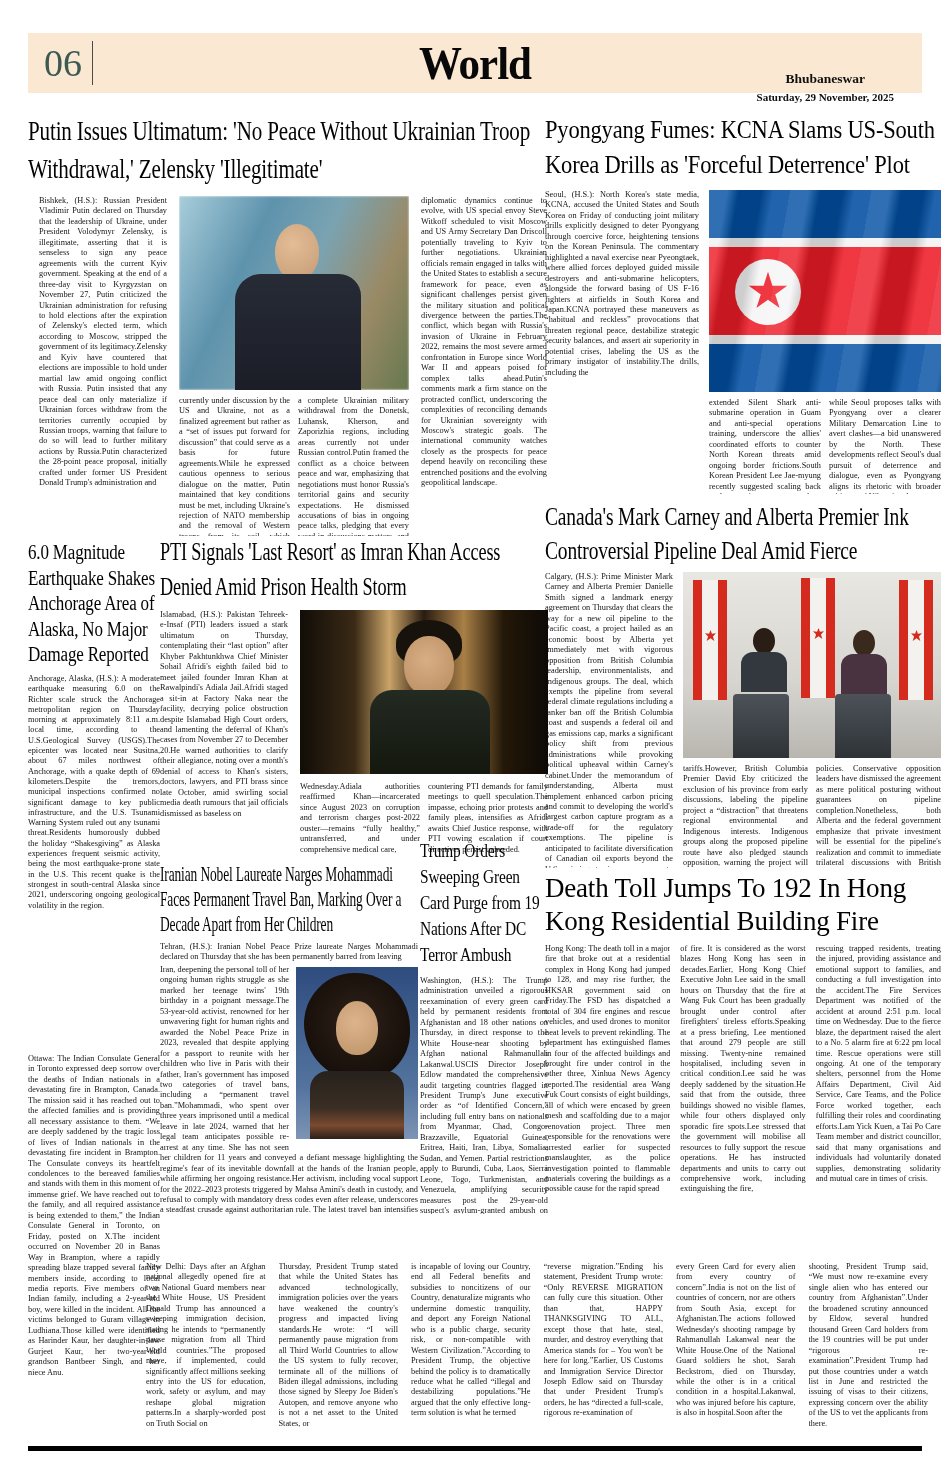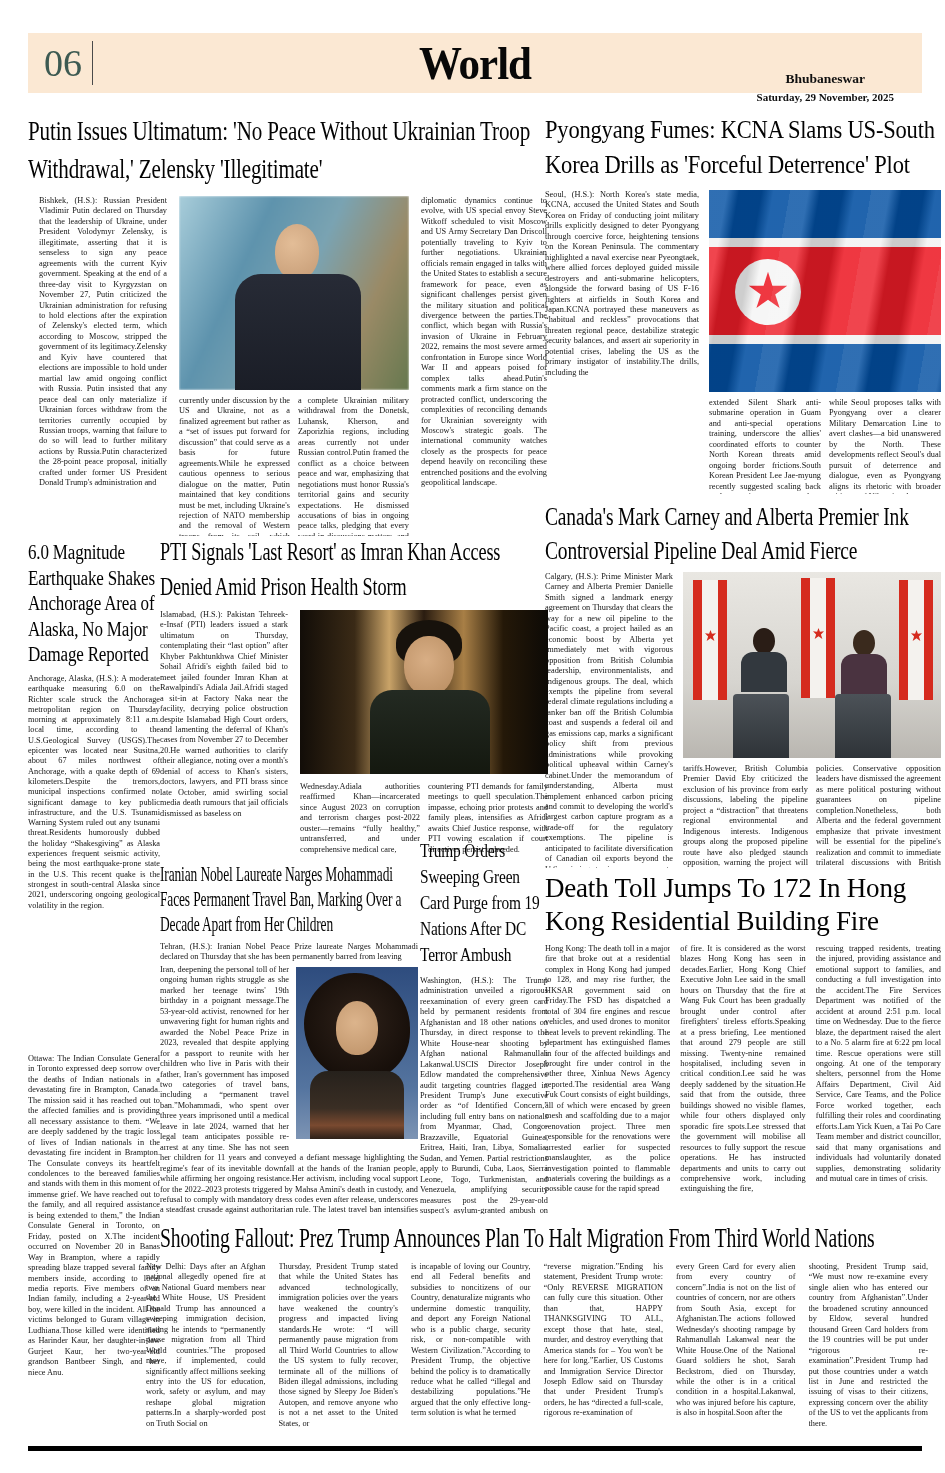--- a/index.html
+++ b/index.html
@@ -184,33 +184,30 @@
     </div>
     <span>Iran, deepening the personal toll of her ongoing human rights struggle as she marked her teenage twins' 19th birthday in a poignant message.The 53-year-old activist, renowned for her unwavering fight for human rights and awarded the Nobel Peace Prize in 2023, revealed that despite applying for a passport to reunite with her children who live in Paris with their father, Iran's government has imposed two categories of travel bans, including a “permanent travel ban.”Mohammadi, who spent over three years imprisoned until a medical leave in late 2024, warned that her legal team anticipates possible re-arrest at any time. She has not seen her children for 11 years and conveyed a defiant message highlighting the regime's fear of its inevitable downfall at the hands of the Iranian people, while affirming her ongoing resistance.Her activism, including vocal support for the 2022–2023 protests triggered by Mahsa Amini's death in custody, and refusal to comply with mandatory dress codes even after release, underscores a steadfast crusade against authoritarian rule. The latest travel ban intensifies concerns about restrictions on dissidents and ongoing repression in Iran.</span>
   </div>
 
   <div class="abs" style="left:420px;top:838px;width:128px;height:134px;overflow:hidden;">
     <div class="hl" style="width:158px;font-size:19px;line-height:26px;transform:scaleX(.81);">Trump Orders Sweeping Green Card Purge from 19 Nations After DC Terror Ambush</div>
   </div>
   <div class="abs bt" style="left:420px;top:976px;width:128px;height:238px;">Washington, (H.S.): The Trump administration unveiled a rigorous reexamination of every green card held by permanent residents from Afghanistan and 18 other nations on Thursday, in direct response to the White House-near shooting by Afghan national Rahmanullah Lakanwal.USCIS Director Joseph Edlow mandated the comprehensive audit targeting countries flagged in President Trump's June executive order as “of Identified Concern,” including full entry bans on nationals from Myanmar, Chad, Congo-Brazzaville, Equatorial Guinea, Eritrea, Haiti, Iran, Libya, Somalia, Sudan, and Yemen. Partial restrictions apply to Burundi, Cuba, Laos, Sierra Leone, Togo, Turkmenistan, and Venezuela, amplifying security measures post the 29-year-old suspect's asylum-granted ambush on National Guard soldiers.</div>
 
   <div class="abs" style="left:545px;top:872px;width:396px;height:68px;overflow:hidden;">
-    <div class="hl" style="width:396px;font-size:27px;line-height:33px;">Death Toll Jumps To 172 In Hong Kong Residential Building Fire</div>
+    <div class="hl" style="width:396px;font-size:27px;line-height:33px;">Death Toll Jumps To 192 In Hong Kong Residential Building Fire</div>
   </div>
   <div class="abs row" style="left:545px;top:944px;width:396px;height:270px;column-gap:10px;">
     <div class="bt" style="flex:1;height:270px;">Hong Kong: The death toll in a major fire that broke out at a residential complex in Hong Kong had jumped to 128, and may rise further, the HKSAR government said on Friday.The FSD has dispatched a total of 304 fire engines and rescue vehicles, and used drones to monitor heat levels to prevent rekindling. The department has extinguished flames in four of the affected buildings and brought fire under control in the other three, Xinhua News Agency reported.The residential area Wang Fuk Court consists of eight buildings, all of which were encased by green mesh and scaffolding due to a major renovation project. Three men responsible for the renovations were arrested earlier for suspected manslaughter, as the police investigation pointed to flammable materials covering the buildings as a possible cause for the rapid spread</div>
     <div class="bt" style="flex:1;height:270px;">of fire. It is considered as the worst blazes Hong Kong has seen in decades.Earlier, Hong Kong Chief Executive John Lee said in the small hours on Thursday that the fire at Wang Fuk Court has been gradually brought under control after firefighters' tireless efforts.Speaking at a press briefing, Lee mentioned that around 279 people are still missing. Twenty-nine remained hospitalised, including seven in critical condition.Lee said he was deeply saddened by the situation.He said that from the outside, three buildings showed no visible flames, while four others displayed only sporadic fire spots.Lee stressed that the government will mobilise all resources to fully support the rescue operations. He has instructed departments and units to carry out comprehensive work, including extinguishing the fire,</div>
     <div class="bt" style="flex:1;height:270px;">rescuing trapped residents, treating the injured, providing assistance and emotional support to families, and conducting a full investigation into the accident.The Fire Services Department was notified of the accident at around 2:51 p.m. local time on Wednesday. Due to the fierce blaze, the department raised the alert to a No. 5 alarm fire at 6:22 pm local time. Rescue operations were still ongoing. At one of the temporary shelters, personnel from the Home Affairs Department, Civil Aid Service, Care Teams, and the Police Force worked together, each fulfilling their roles and coordinating efforts.Lam Yick Kuen, a Tai Po Care Team member and district councillor, said that many organisations and individuals had voluntarily donated supplies, demonstrating solidarity and mutual care in times of crisis.</div>
   </div>
 
   <div class="abs bt" style="left:28px;top:1054px;width:132px;height:384px;">Ottawa: The Indian Consulate General in Toronto expressed deep sorrow over the deaths of Indian nationals in a devastating fire in Brampton, Canada. The mission said it has reached out to the affected families and is providing all necessary assistance to them. “We are deeply saddened by the tragic loss of lives of Indian nationals in the devastating fire incident in Brampton. The Consulate conveys its heartfelt condolences to the bereaved families and stands with them in this moment of immense grief. We have reached out to the family, and all required assistance is being extended to them,” the Indian Consulate General in Toronto, on Friday, posted on X.The incident occurred on November 20 in Banas Way in Brampton, where a rapidly spreading blaze trapped several family members inside, according to local media reports. Five members of an Indian family, including a 2-year-old boy, were killed in the incident. All the victims belonged to Guram village in Ludhiana.Those killed were identified as Harinder Kaur, her daughter-in-law Gurjeet Kaur, her two-year-old grandson Bantbeer Singh, and her niece Anu.</div>
 
-  <div class="abs" style="left:160px;top:1220px;width:782px;height:40px;overflow:hidden;">
-    <div class="hl" style="width:1117px;font-size:28px;line-height:36px;white-space:nowrap;transform:scaleX(.7);">Shooting Fallout: Prez Trump Announces Plan To Halt Migration From Third World Nations</div>
-  </div>
   <div class="abs row" style="left:146px;top:1262px;width:782px;height:178px;column-gap:13px;">
     <div class="bt" style="flex:1;height:178px;">New Delhi: Days after an Afghan national allegedly opened fire at two National Guard members near the White House, US President Donald Trump has announced a sweeping immigration decision, stating he intends to “permanently pause migration from all Third World countries.”The proposed move, if implemented, could significantly affect millions seeking entry into the US for education, work, safety or asylum, and may reshape global migration patterns.In a sharply-worded post on Truth Social on</div>
     <div class="bt" style="flex:1;height:178px;">Thursday, President Trump stated that while the United States has advanced technologically, immigration policies over the years have weakened the country's progress and impacted living standards.He wrote: “I will permanently pause migration from all Third World Countries to allow the US system to fully recover, terminate all of the millions of Biden illegal admissions, including those signed by Sleepy Joe Biden's Autopen, and remove anyone who is not a net asset to the United States, or</div>
     <div class="bt" style="flex:1;height:178px;">is incapable of loving our Country, end all Federal benefits and subsidies to noncitizens of our Country, denaturalize migrants who undermine domestic tranquility, and deport any Foreign National who is a public charge, security risk, or non-compatible with Western Civilization.”According to President Trump, the objective behind the policy is to dramatically reduce what he called “illegal and destabilizing populations.”He argued that the only effective long-term solution is what he termed</div>
     <div class="bt" style="flex:1;height:178px;">“reverse migration.”Ending his statement, President Trump wrote: “Only REVERSE MIGRATION can fully cure this situation. Other than that, HAPPY THANKSGIVING TO ALL, except those that hate, steal, murder, and destroy everything that America stands for – You won't be here for long.”Earlier, US Customs and Immigration Service Director Joseph Edlow said on Thursday that under President Trump's orders, he has “directed a full-scale, rigorous re-examination of</div>
     <div class="bt" style="flex:1;height:178px;">every Green Card for every alien from every country of concern”.India is not on the list of countries of concern, nor are others from South Asia, except for Afghanistan.The actions followed Wednesday's shooting rampage by Rahmanullah Lakanwal near the White House.One of the National Guard soldiers he shot, Sarah Beckstrom, died on Thursday, while the other is in a critical condition in a hospital.Lakanwal, who was injured before his capture, is also in hospital.Soon after the</div>
     <div class="bt" style="flex:1;height:178px;">shooting, President Trump said, “We must now re-examine every single alien who has entered our country from Afghanistan”.Under the broadened scrutiny announced by Eldow, several hundred thousand Green Card holders from the 19 countries will be put under “rigorous re-examination”.President Trump had put those countries under a watch list in June and restricted the issuing of visas to their citizens, expressing concern over the ability of the US to vet the applicants from there.</div>
   </div>
 
   <div class="abs botrule" style="left:28px;top:1446px;width:894px;height:5px;"></div>

